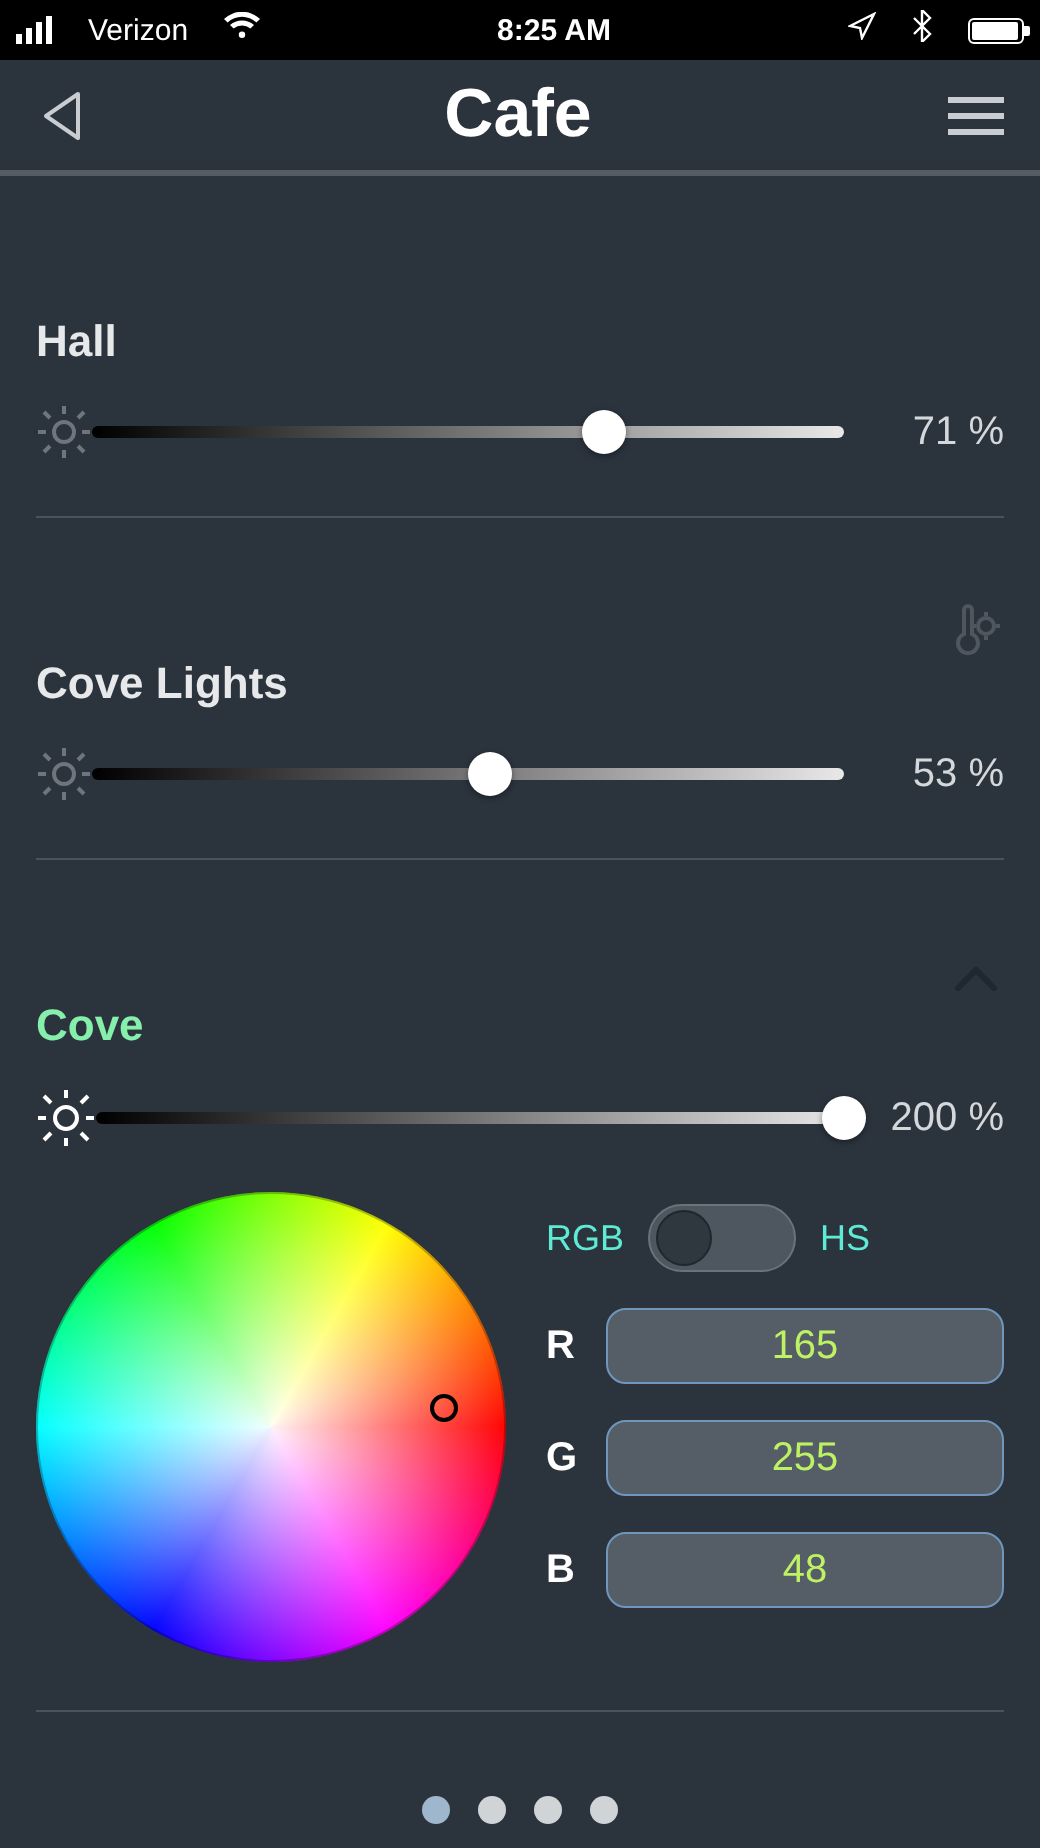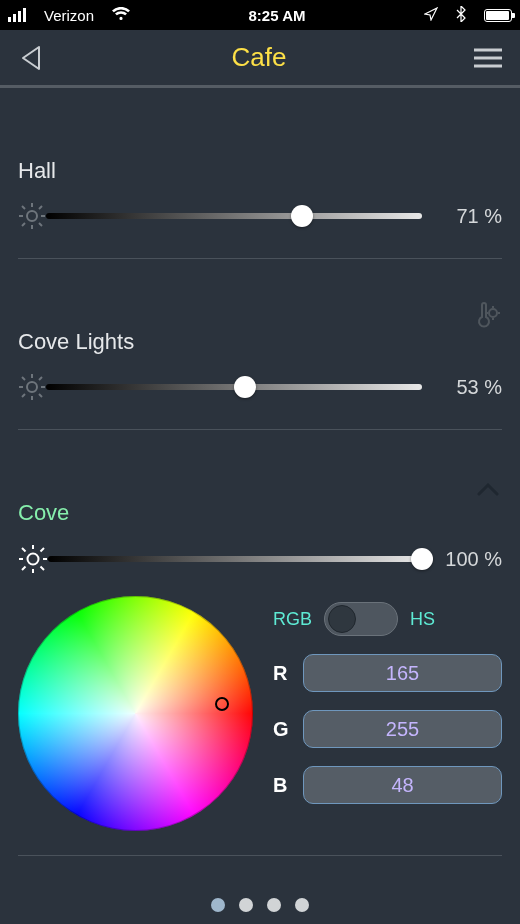--- a/index.html
+++ b/index.html
@@ -10,28 +10,28 @@
   .status-center { font-weight:600; }
   .signal-bars { display:flex; align-items:flex-end; gap:2px; }
   .signal-bars span { width:3px; background:#fff; display:block; }
   .signal-bars span:nth-child(1){height:5px;} .signal-bars span:nth-child(2){height:8px;}
   .signal-bars span:nth-child(3){height:11px;} .signal-bars span:nth-child(4){height:14px;}
   .battery { width:28px; height:13px; border:1.5px solid #fff; border-radius:3px; position:relative; }
   .battery::after { content:""; position:absolute; right:-4px; top:3px; width:2.5px; height:5px; background:#fff; border-radius:0 1px 1px 0;}
   .battery .fill { position:absolute; left:1px; top:1px; bottom:1px; right:2px; background:#fff; border-radius:1px;}
   
   .nav-bar { height:58px; background:#2b333d; display:flex; align-items:center; justify-content:space-between; padding:0 16px; border-bottom:3px solid #555c64; }
-  .nav-title { font-size:26px; font-weight:400; color:#fde047; }
+  .nav-title { font-size:34px; font-weight:700; color:#ffffff; }
   .back-btn svg, .menu-btn svg { display:block; }
   .back-btn, .menu-btn { cursor:pointer; }
   
   .content { padding:0 18px; }
   .zone { padding-top:22px; }
   .zone-header { display:flex; align-items:center; justify-content:space-between; min-height:38px; }
-  .zone-title { font-size:22px; font-weight:400;margin-top:48px; }
+  .zone-title { font-size:22px; font-weight:700;margin-top:48px; }
   .zone-title.active { color:#86efac; }
   .slider-row { display:flex; align-items:center; margin-top:18px; }
   .brightness-icon svg { display:block; }
   .slider { flex:1; position:relative; height:20px; }
   .track { position:absolute; left:0; right:0; top:50%; height:6px; transform:translateY(-50%); border-radius:3px; background:linear-gradient(to right,#000 0%, #e8e8e8 100%); }
   .thumb { position:absolute; top:50%; width:22px; height:22px; border-radius:50%; background:#fff; transform:translate(-50%,-50%); box-shadow:0 1px 3px rgba(0,0,0,.4); }
   .pct { font-size:20px; width:80px; text-align:right; color:#d5d8da; }
   .divider { height:1px; background:#4a525b; margin-top:28px; }
   .chevron { width:28px; height:28px; display:flex; align-items:center; justify-content:center; }
   
@@ -44,21 +44,21 @@
   }
   .wheel-marker { position:absolute; width:14px; height:14px; border:2.5px solid #000; border-radius:50%; background:transparent; transform:translate(-50%,-50%); }
   .wheel-marker::after{ content:""; position:absolute; inset:2px; border-radius:50%; background:#fff; opacity:.0;}
   .right-col { flex:1; display:flex; flex-direction:column; gap:18px; padding-top:6px; }
   .mode-row { display:flex; align-items:center; gap:12px; justify-content:flex-start; }
   .mode-label { font-size:18px; color:#5eead4; }
   .toggle { width:74px; height:34px; border-radius:17px; background:#4e565f; border:1px solid #6a727a; position:relative; cursor:pointer; }
   .toggle .knob { position:absolute; top:2px; left:3px; width:28px; height:28px; border-radius:50%; background:#2f373f; border:1px solid #1f262d; }
   .rgb-row { display:flex; align-items:center; gap:12px; }
   .rgb-label { width:18px; font-size:20px; font-weight:600; color:#fff; }
-  .rgb-input { flex:1; height:38px; border:1.5px solid #6f97bd; border-radius:10px; background:#555d66; color:#c4b5fd; font-size:20px; display:flex; align-items:center; justify-content:center; }
+  .rgb-input { flex:1; height:38px; border:1.5px solid #6f97bd; border-radius:10px; background:#555d66; color:#bef264; font-size:20px; display:flex; align-items:center; justify-content:center; }
   
   .mini-wheel { width:30px; height:30px; border-radius:50%;
     background:
       radial-gradient(circle, #fff 0%, rgba(255,255,255,0) 70%),
       conic-gradient(from 90deg,#ff0000,#ff00ff,#0000ff,#00ffff,#00ff00,#ffff00,#ff0000);
     position:relative;
   }
   .mini-wheel::after{content:""; position:absolute; top:50%; left:50%; width:5px; height:5px; background:#000; border-radius:50%; transform:translate(-50%,-50%);}
   
   .page-dots { position:absolute; bottom:12px; left:0; right:0; display:flex; justify-content:center; gap:14px; }
@@ -214,21 +214,21 @@
                 <line x1="22.5" y1="22.5" x2="26" y2="26"></line>
                 <line x1="22.5" y1="7.5" x2="26" y2="4"></line>
                 <line x1="4" y1="26" x2="7.5" y2="22.5"></line>
               </g>
             </svg>
         </span>
         <div class="slider">
           <div class="track"></div>
             <div class="thumb" style="left:100%"></div>
         </div>
-        <div class="pct"><span>100</span> <span>%</span></div>
+        <div class="pct"><span>200</span> <span>%</span></div>
       </div>
 
       <div class="color-panel">
         <div class="color-wheel">
           <div class="wheel-marker" style="left:87%; top:46%;"></div>
         </div>
         <div class="right-col">
           <div class="mode-row">
             <span class="mode-label">RGB</span>
             <div class="toggle">

